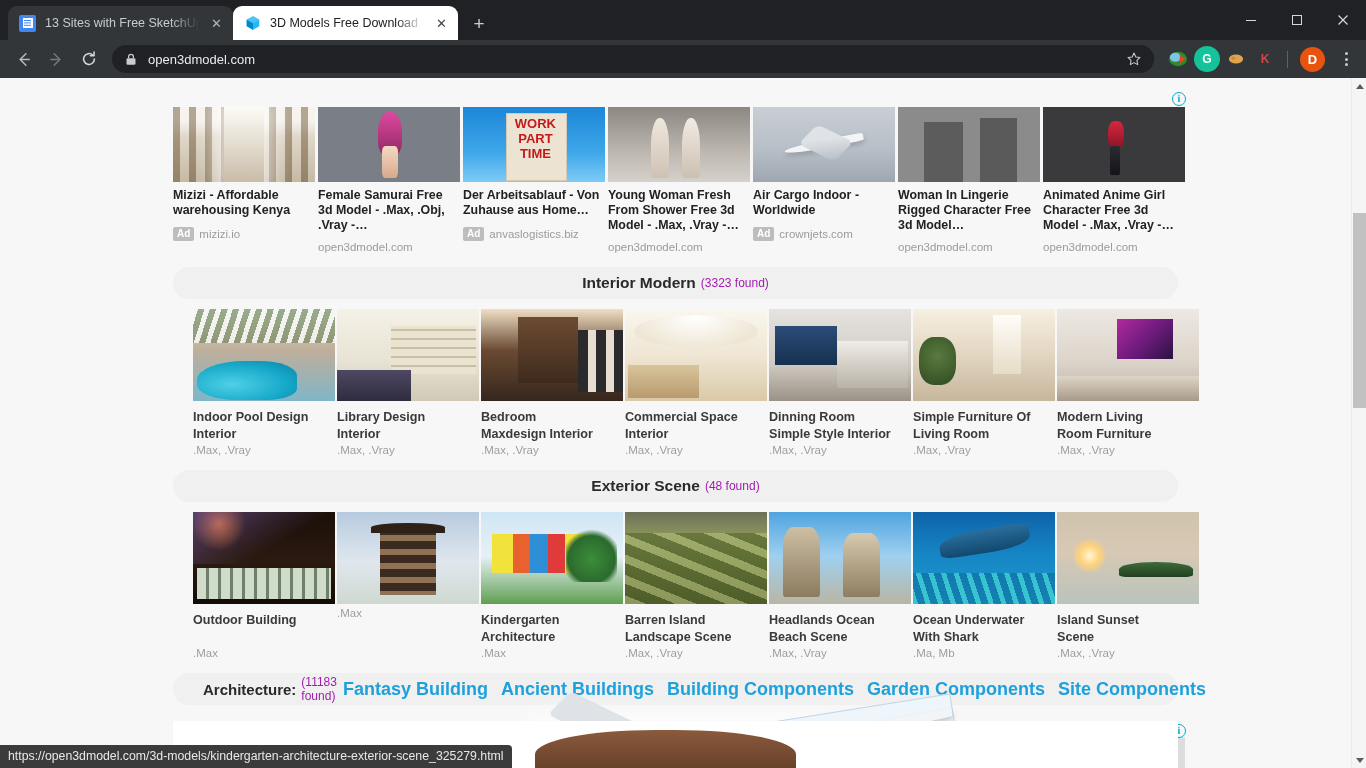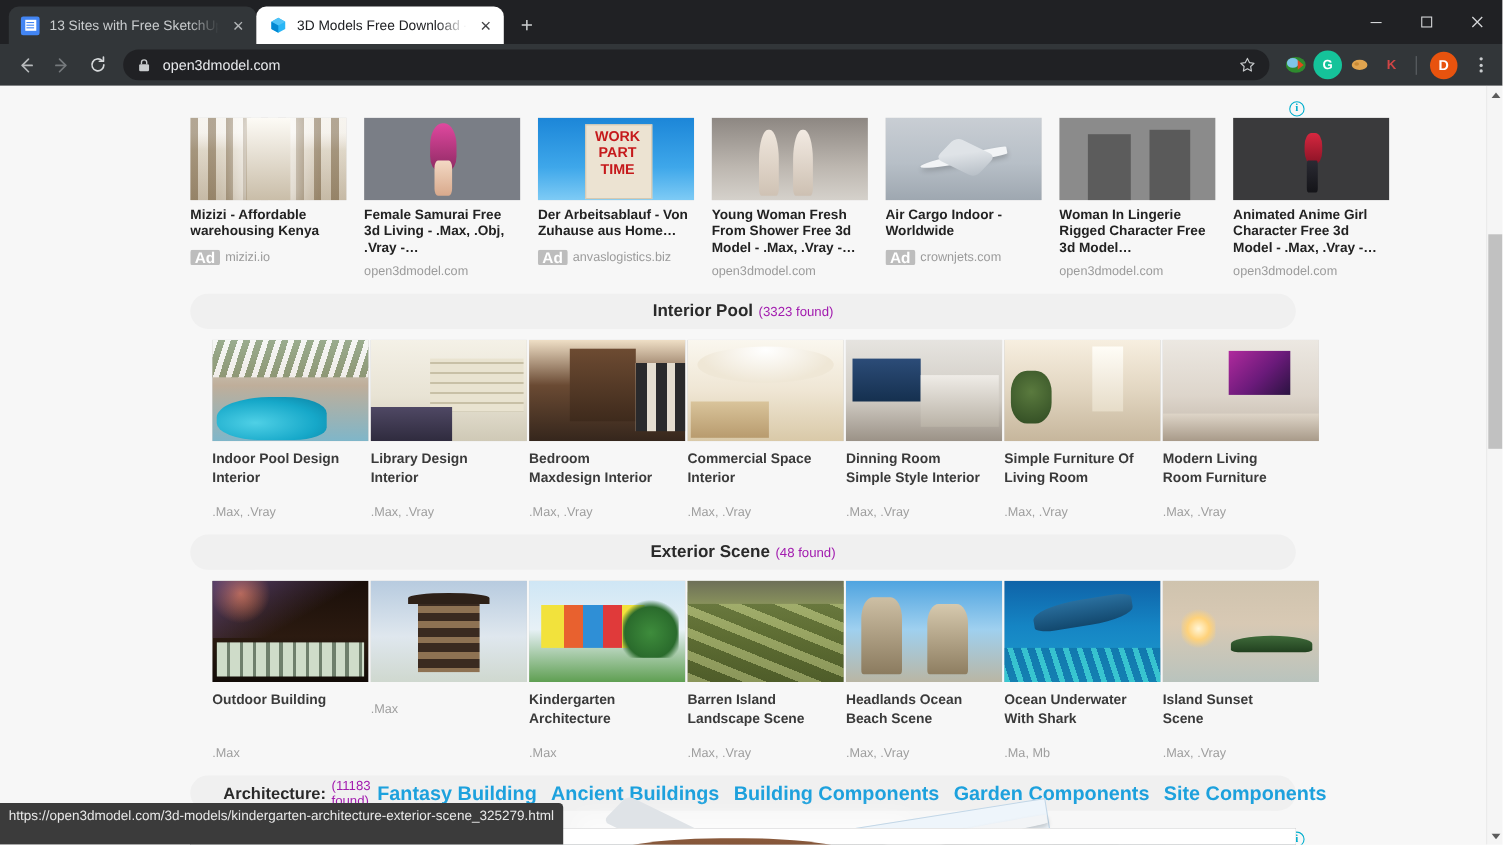--- a/index.html
+++ b/index.html
@@ -124,38 +124,38 @@
   
   .ad-block { position: relative; }
   .ad-info {
     position: absolute; right: -8px; top: 3px;
     width: 14px; height: 14px; border-radius: 50%;
     border: 1.4px solid #00aecd; color: #00aecd;
     font-size: 10px; font-weight: bold; font-family: "Liberation Serif", serif;
     display: flex; align-items: center; justify-content: center;
     line-height: 1;
   }
-  .ad-row { display: flex; gap: 16px; padding-top: 18px; }
+  .ad-row { display: flex; gap: 3px; padding-top: 18px; }
   .ad-cell { width: 142px; }
   .ad-thumb {
     width: 142px; height: 75px; overflow: hidden;
     position: relative; background: #ddd;
   }
   .ad-title {
     font-size: 12.4px; line-height: 14.8px; color: #222;
     font-weight: bold; margin-top: 6px;
     max-height: 45px; overflow: hidden;
   }
   .ad-src {
     margin-top: 9px; font-size: 11.5px; color: #9b9b9b;
     display: flex; align-items: center; gap: 5px;
     white-space: nowrap; overflow: hidden;
   }
   .ad-tag {
-    background: #bdbdbd; color: #fff; font-size: 14px; font-weight: bold;
+    background: #bdbdbd; color: #fff; font-size: 10px; font-weight: bold;
     padding: 1px 4px; border-radius: 2px; line-height: 12px; text-align: center;
   }
 
   
   .secbar {
     margin: 14px 0 0 0; height: 32px;
     background: #f0f0f0; border-radius: 16px;
     display: flex; align-items: center; justify-content: center;
     color: #2a2a2a;
   }
@@ -176,21 +176,21 @@
   .cell { width: 142px; padding-left: 20px; }
   .cell-thumb {
     width: 142px; height: 92px; overflow: hidden; position: relative;
     background: #ccc;
   }
   .cell-title {
     font-size: 12.6px; line-height: 16.3px; color: #3a3a3a;
     font-weight: bold; margin-top: 8px;
     height: 32px; overflow: hidden;
   }
-  .cell-fmt { font-size: 11.5px; color: #9e9e9e; margin-top: 19px; }
+  .cell-fmt { font-size: 11.5px; color: #9e9e9e; margin-top: 3px; }
 
   
   .bottom-ads { margin-top: 16px; position: relative; }
   .bottom-ads .ad-row { padding-top: 16px; }
   .bottom-thumb { width: 142px; height: 75px; overflow: hidden; background: #ddd; }
 
   
   .scrollbar {
     position: absolute; right: 0; top: 0; width: 15px; height: 690px;
     background: #f5f5f5; border-left: 1px solid #eaeaea;
@@ -209,21 +209,21 @@
   .sb-arrow.down i { border-top: 5px solid #5c5c5c; }
   .sb-thumb {
     position: absolute; left: 1px; width: 13px;
     top: 135px; height: 195px; background: #c1c1c1; border-radius: 0;
   }
 
   
   .status-bubble {
     position: absolute; left: 0; bottom: 0;
     background: #3b3b3b; color: #e8e8e8;
-    font-size: 12.3px; padding: 4px 8px 20px 8px;
+    font-size: 12.3px; padding: 4px 8px 5px 8px;
     border-radius: 0 4px 0 0; max-width: 700px;
     white-space: nowrap; overflow: hidden;
   }
 
   
   .art { position: absolute; inset: 0; }
 
   
   .art-warehouse {
     background: linear-gradient(180deg,#efeae1 0%,#d8cfbf 45%,#b9ab95 100%);
@@ -599,21 +599,21 @@
               <div class="ad-src">
                 <span class="ad-tag">Ad</span>
                 <span>mizizi.io</span>
               </div>
             </div>
 
             <div class="ad-cell">
               <div class="ad-thumb">
                   <div class="art art-anime1"></div>
                 </div>
-              <div class="ad-title">Female Samurai Free 3d Living - .Max, .Obj, .Vray -…</div>
+              <div class="ad-title">Female Samurai Free 3d Model - .Max, .Obj, .Vray -…</div>
               <div class="ad-src">
                 <span>open3dmodel.com</span>
               </div>
             </div>
 
             <div class="ad-cell">
               <div class="ad-thumb">
                   <div class="art art-work"></div>
                 </div>
               <div class="ad-title">Der Arbeitsablauf - Von Zuhause aus Home…</div>
@@ -661,21 +661,21 @@
               <div class="ad-title">Animated Anime Girl Character Free 3d Model - .Max, .Vray -…</div>
               <div class="ad-src">
                 <span>open3dmodel.com</span>
               </div>
             </div>
 
           </div>
         </div>
 
         <div class="secbar">
-          <span class="sb-name">Interior Pool</span>
+          <span class="sb-name">Interior Modern</span>
           <span class="sb-count">(3323 found)</span>
         </div>
         <div class="grid-row">
           <div class="cell">
             <div class="cell-thumb">
                 <div class="art art-pool"></div>
               </div>
             <div class="cell-title">Indoor Pool Design Interior</div>
             <div class="cell-fmt">.Max, .Vray</div>
           </div>

